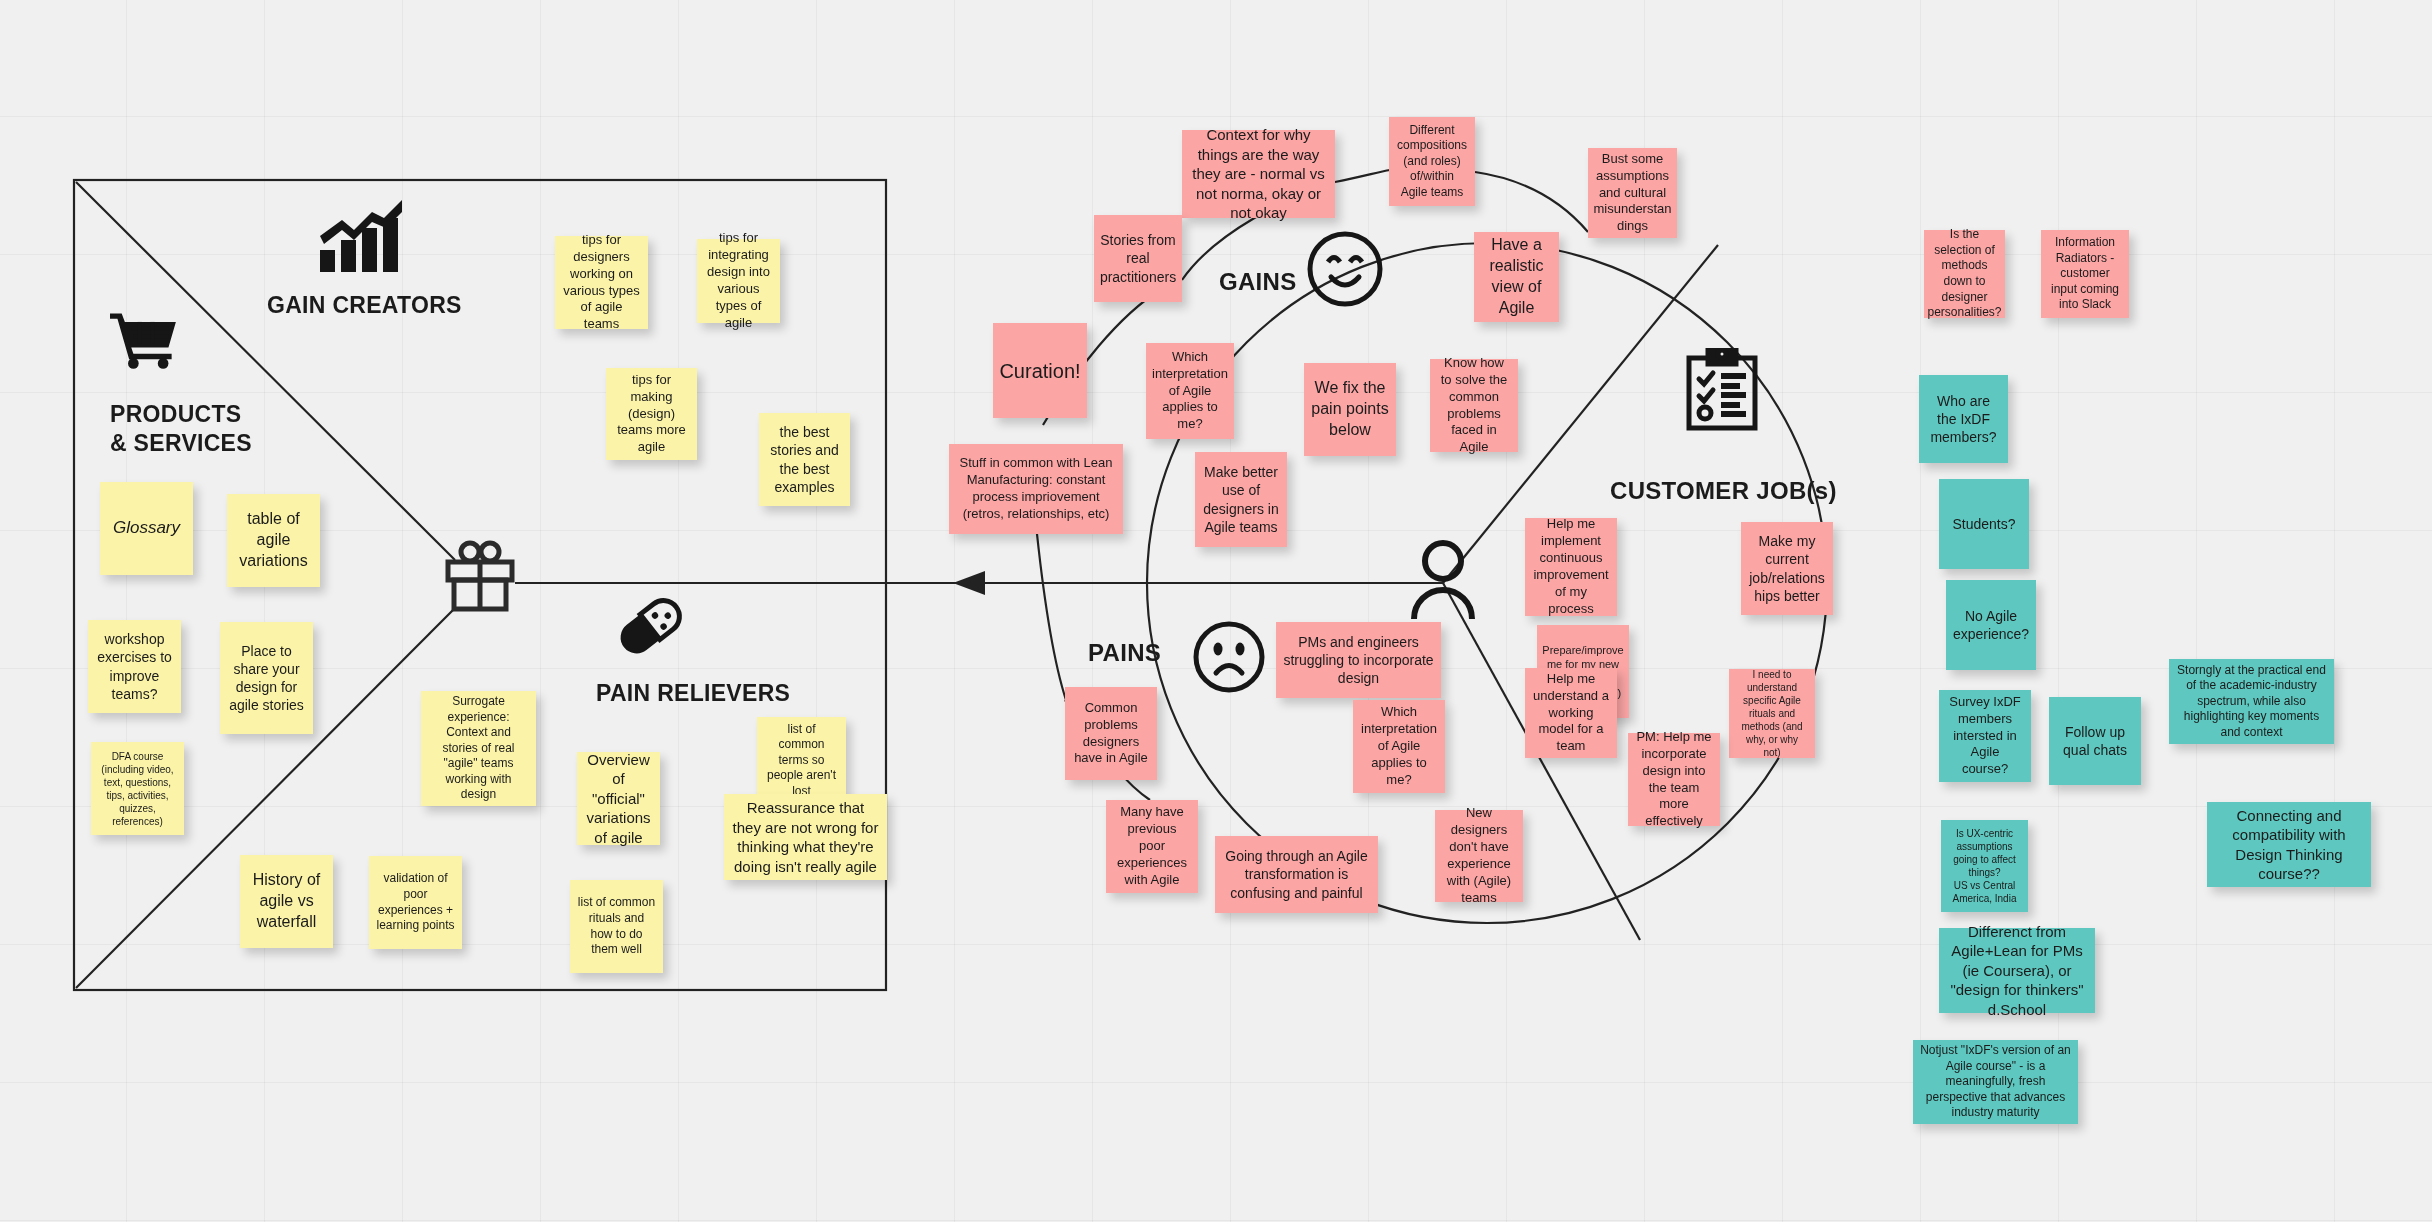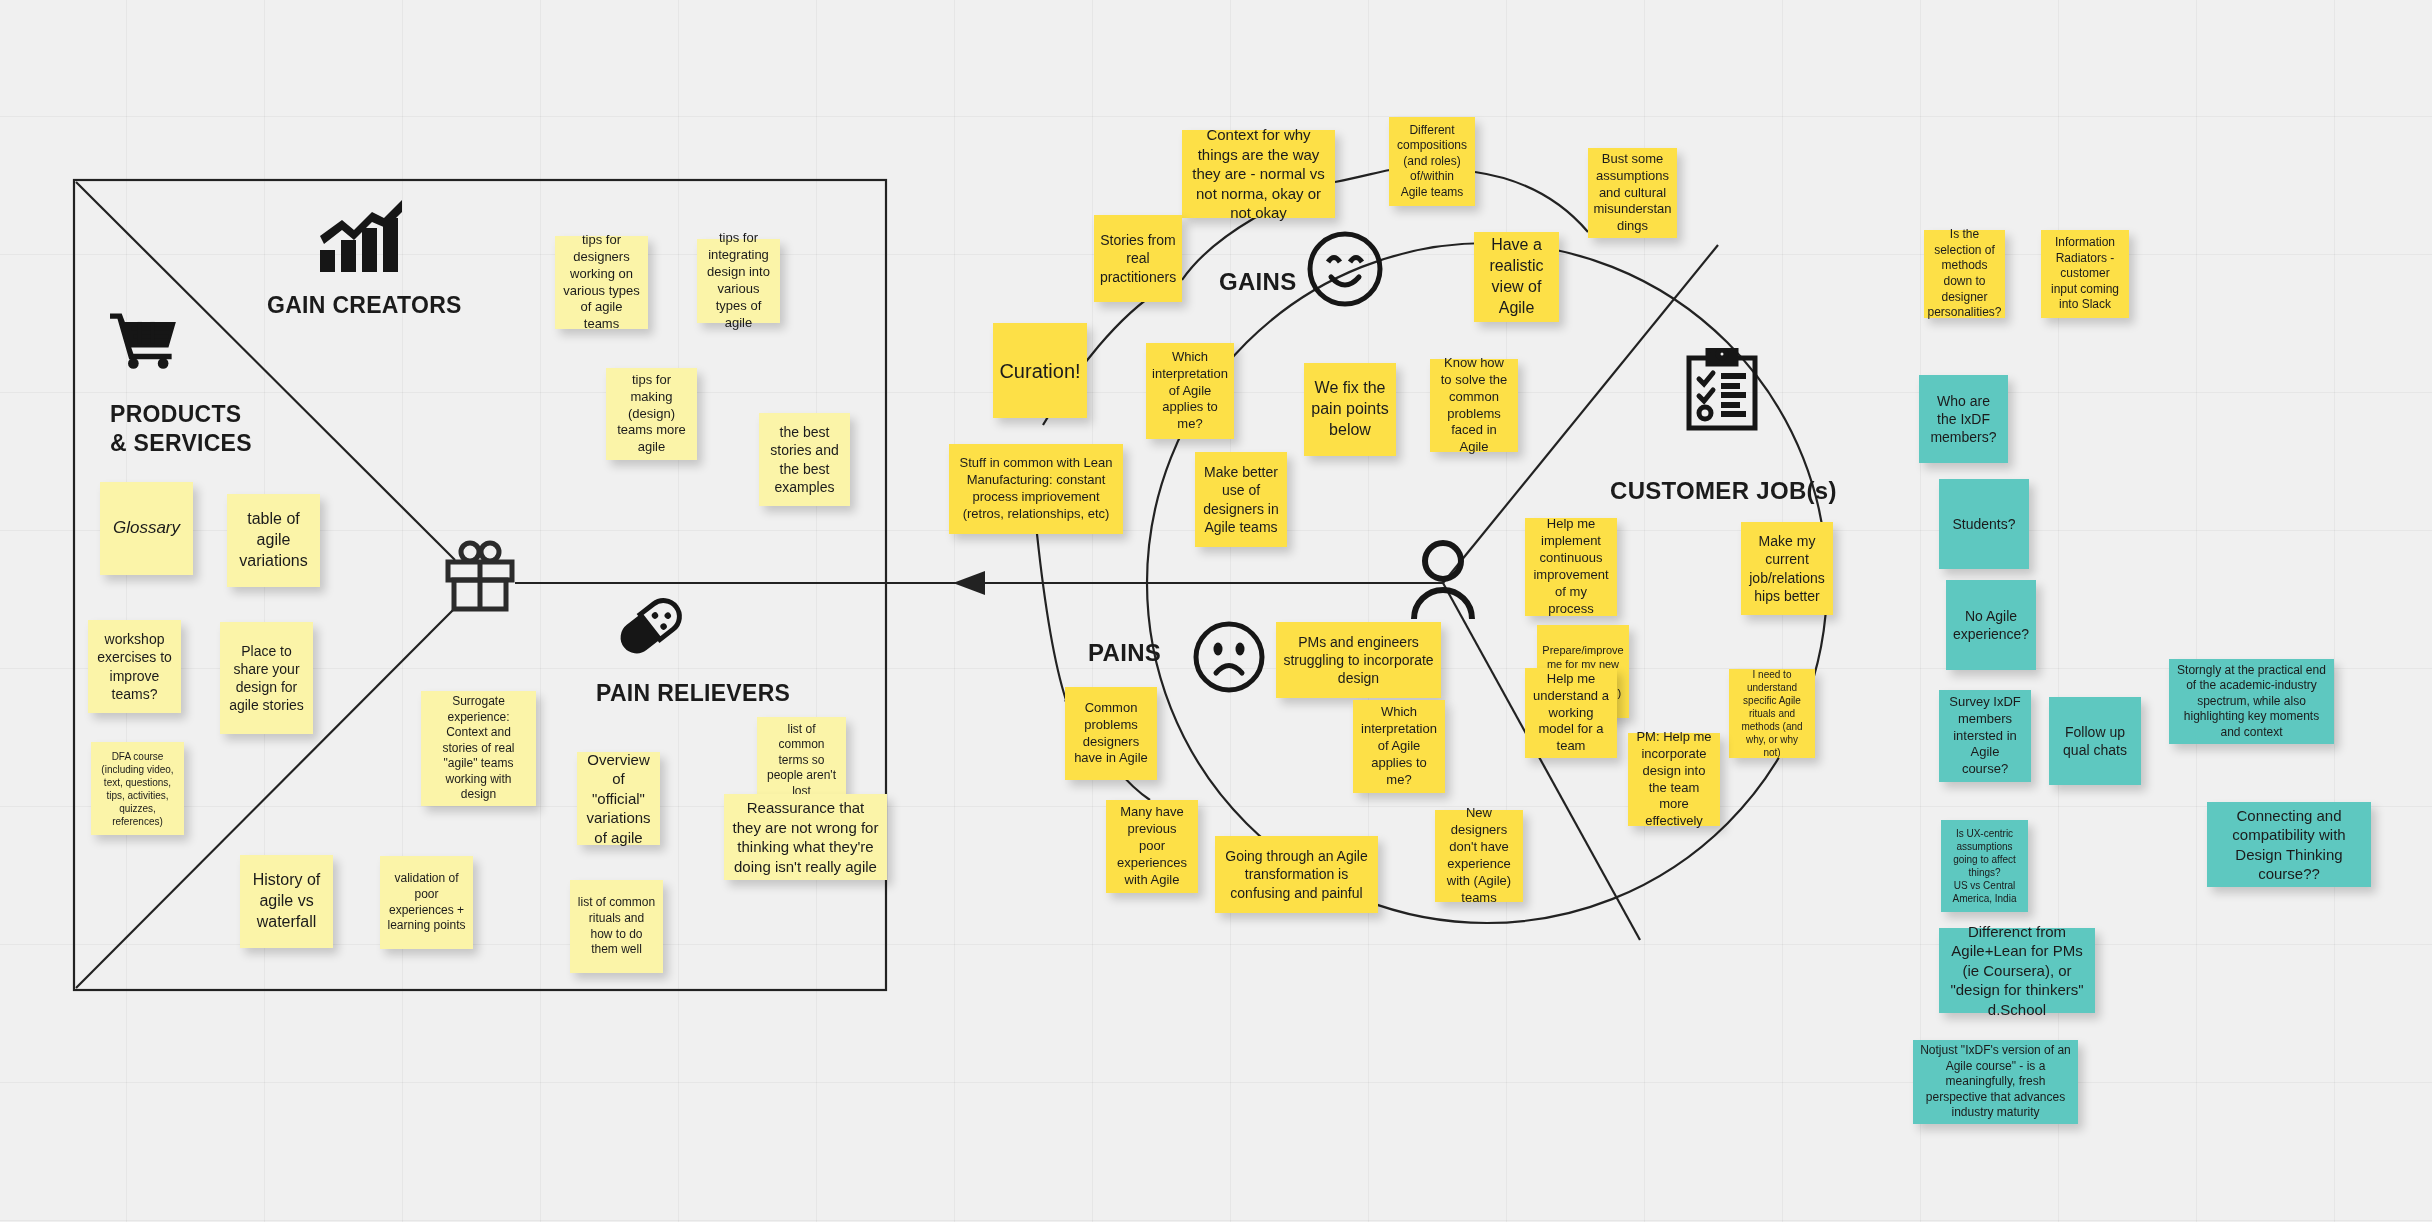--- a/index.html
+++ b/index.html
@@ -28,21 +28,21 @@
     display:flex;align-items:center;justify-content:center;
     text-align:center;
     color:#1b1b1b;
     line-height:1.30;
     padding:6px 7px;
     box-shadow:5px 6px 9px rgba(0,0,0,0.18);
     word-wrap:break-word;
     white-space:pre-wrap;
   }
   .note.yellow{background:#fbf4a8;}
-  .note.white{background:#fde047;}
+  .note.white{background:#fca5a5;}
   .note.teal{background:#5ec8c0;}
 
   .section-title{
     position:absolute;
     font-weight:bold;
     color:#1b1b1b;
     letter-spacing:.3px;
     white-space:pre;
   }
 
@@ -183,21 +183,21 @@
     <div class="note yellow" style="left: 100px; top: 482px; width: 93px; height: 93px; font-size: 17px; font-style: italic;">Glossary</div>
     <div class="note yellow" style="left: 227px; top: 494px; width: 93px; height: 93px; font-size: 16px;">table of agile variations</div>
     <div class="note yellow" style="left: 88px; top: 620px; width: 93px; height: 93px; font-size: 14px;">workshop exercises to improve teams?</div>
     <div class="note yellow" style="left: 220px; top: 622px; width: 93px; height: 112px; font-size: 14px;">Place to share your design for agile stories</div>
     <div class="note yellow" style="left: 91px; top: 742px; width: 93px; height: 93px; font-size: 10px;">DFA course (including video, text, questions, tips, activities, quizzes, references)</div>
     <div class="note yellow" style="left: 240px; top: 855px; width: 93px; height: 93px; font-size: 16px;">History of agile vs waterfall</div>
     <div class="note yellow" style="left: 421px; top: 691px; width: 115px; height: 115px; font-size: 12px;">Surrogate experience: Context and stories of real "agile" teams working with design</div>
     <div class="note yellow" style="left: 577px; top: 752px; width: 83px; height: 93px; font-size: 15px;">Overview of "official" variations of agile</div>
     <div class="note yellow" style="left: 757px; top: 717px; width: 89px; height: 87px; font-size: 12px;">list of common terms so people aren't lost</div>
     <div class="note yellow" style="left: 724px; top: 794px; width: 163px; height: 86px; font-size: 15px;">Reassurance that they are not wrong for thinking what they're doing isn't really agile</div>
-    <div class="note yellow" style="left: 380px; top: 856px; width: 93px; height: 93px; font-size: 12px;">validation of poor experiences + learning points</div>
+    <div class="note yellow" style="left: 369px; top: 856px; width: 93px; height: 93px; font-size: 12px;">validation of poor experiences + learning points</div>
     <div class="note yellow" style="left: 570px; top: 880px; width: 93px; height: 93px; font-size: 12px;">list of common rituals and how to do them well</div>
   </div>
 <div id="layer-customer">
     <div class="note white" style="left: 1182px; top: 130px; width: 153px; height: 88px; font-size: 15px;">Context for why things are the way they are - normal vs not norma, okay or not okay</div>
     <div class="note white" style="left: 1389px; top: 117px; width: 86px; height: 89px; font-size: 12px;">Different compositions (and roles) of/within Agile teams</div>
     <div class="note white" style="left: 1588px; top: 148px; width: 89px; height: 90px; font-size: 13px;">Bust some assumptions and cultural misunderstan dings</div>
     <div class="note white" style="left: 1094px; top: 215px; width: 88px; height: 87px; font-size: 14px;">Stories from real practitioners</div>
     <div class="note white" style="left: 1474px; top: 232px; width: 85px; height: 90px; font-size: 16px;">Have a realistic view of Agile</div>
     <div class="note white" style="left: 993px; top: 323px; width: 94px; height: 95px; font-size: 20px;">Curation!</div>
     <div class="note white" style="left: 1146px; top: 343px; width: 88px; height: 96px; font-size: 13px;">Which interpretation of Agile applies to me?</div>

